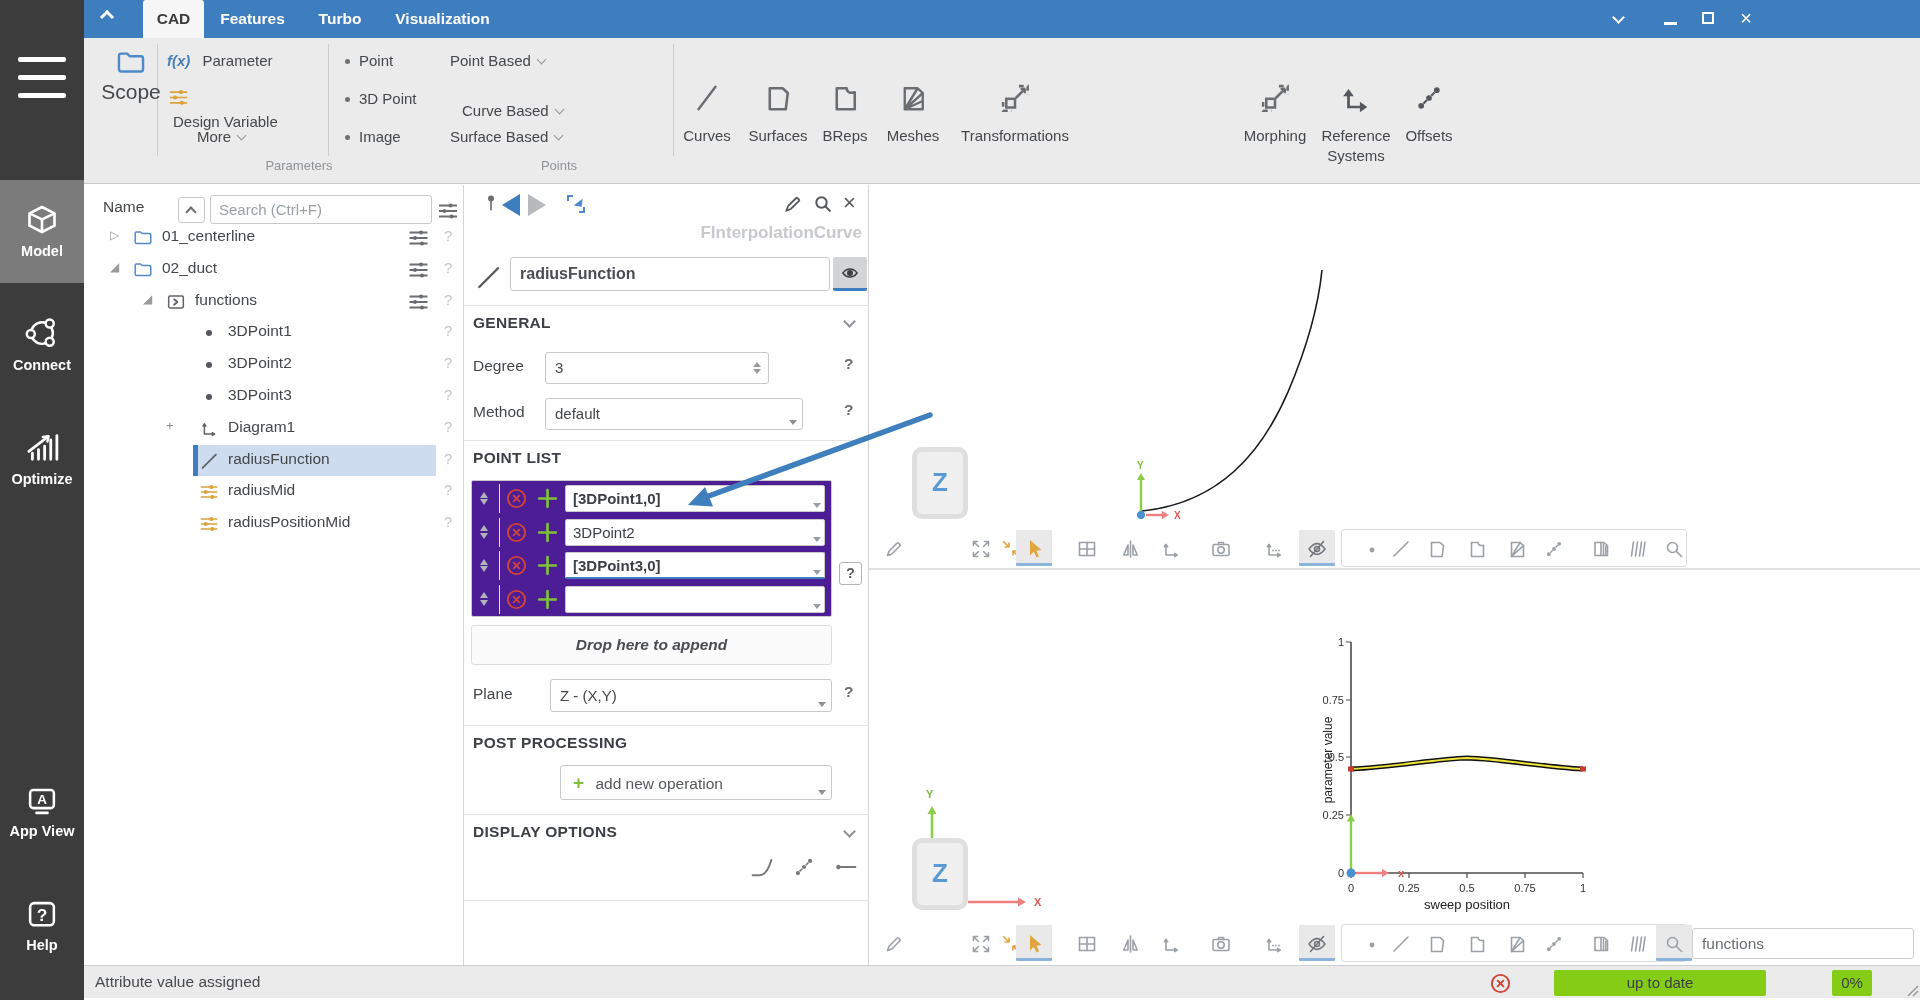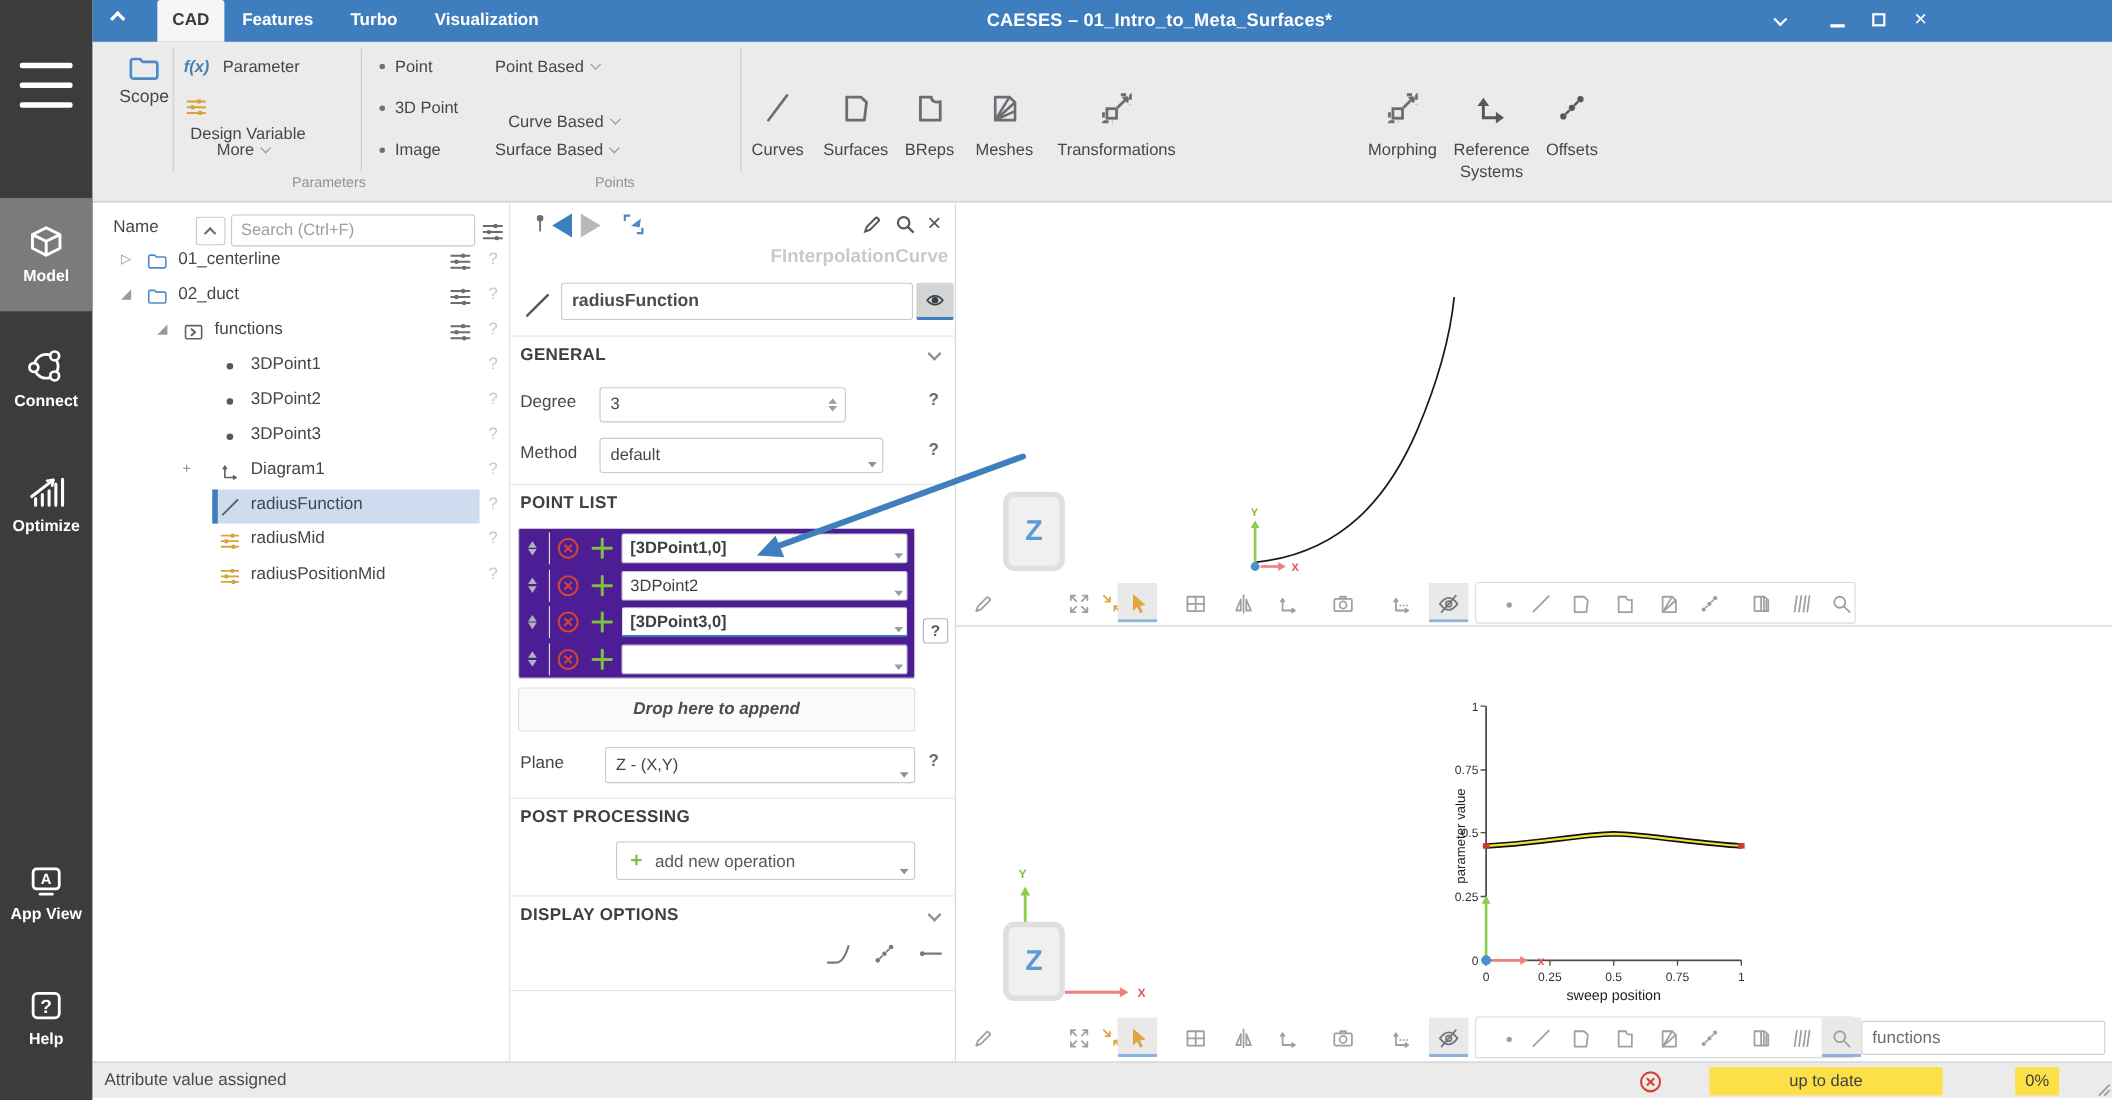--- a/index.html
+++ b/index.html
@@ -114,21 +114,21 @@
   .vt-icon.orange { color:#e2a53e; }
   .vt-icon.dark { color:#73777c; }
   .vt-box { position:absolute; top:0; width:36px; height:36px; background:#e9e9e9; border-bottom:3px solid #8ab4dc; border-radius:1px; }
   .vt-group { position:absolute; left:472px; top:-1px; width:346px; height:38px; border:1px solid #dcdcdc; border-radius:3px; background:#fff; }
   .vt-search { position:absolute; left:823px; top:3px; width:222px; height:31px; border:1px solid #cfcfcf; border-radius:3px; font-family:inherit; font-size:15.5px; color:#6a6e72; padding:0 9px; outline:none; }
 
   
   .statusbar { position:absolute; left:84px; right:0; top:965px; height:33px; background:#ebebeb; border-top:1px solid #cfcfcf; }
   .sb-msg { position:absolute; left:11px; top:7px; font-size:15.5px; color:#474a4e; }
   .sb-x { position:absolute; left:1405px; top:6px; width:23px; height:23px; cursor:pointer; }
-  .sb-box { position:absolute; top:4px; height:26px; background:#fde047; border-radius:2px; text-align:center; font-size:15px; color:#3c3f43; line-height:26px; }
+  .sb-box { position:absolute; top:4px; height:26px; background:#84cc16; border-radius:2px; text-align:center; font-size:15px; color:#3c3f43; line-height:26px; }
   .sb-grip { position:absolute; right:1px; bottom:1px; width:16px; height:16px; }
 
   .overlay-arrow { position:absolute; left:0; top:0; width:1920px; height:1000px; pointer-events:none; z-index:40; }
 </style>
 </head>
 <body>
 
 <div class="app">
 
   <div class="rail">
@@ -184,21 +184,20 @@
       <span class="lbl">Help</span>
     </div>
   </div>
 
   <div class="titlebar">
     <span class="tb-chev" style="left:18px;width:10px;height:10px;transform:rotate(-45deg);border-width:3px;"></span>
     <div class="tab active" style="left:59px;width:61px;"><span>CAD</span></div>
     <div class="tab" style="left:126px;width:85px;"><span>Features</span></div>
     <div class="tab" style="left:226px;width:60px;"><span>Turbo</span></div>
     <div class="tab" style="left:301px;width:115px;"><span>Visualization</span></div>
-    <div class="tb-title">CAESES – 01_Intro_to_Meta_Surfaces*</div>
     <div class="winbtn" style="left:1524px;">
         <span class="wb-chev"></span>
       </div>
     <div class="winbtn wb-min" style="left:1576px;">
         <i></i>
       </div>
     <div class="winbtn wb-max" style="left:1614px;">
         <i></i>
       </div>
     <div class="winbtn" style="left:1651px;font-size:20px;line-height:20px;">×</div>
@@ -206,21 +205,21 @@
 
   <div class="ribbon">
     <div class="rsep" style="left:73px;"></div>
     <div class="rsep" style="left:244px;"></div>
     <div class="rsep" style="left:589px;"></div>
 
     <div class="abs" style="left:10px;top:8px;width:74px;text-align:center;">
       <span><svg width="36" height="34" viewBox="0 0 24 24" fill="none" stroke="#4e8ac9" stroke-width="1.7" stroke-linejoin="round" style="margin:0 auto">
             <path d="M3.5 8.2V7c0-.9.7-1.6 1.6-1.6h4.2l1.8 1.8h7.8c.9 0 1.6.7 1.6 1.6v7.6c0 .9-.7 1.6-1.6 1.6H5.1c-.9 0-1.6-.7-1.6-1.6V8.2z"></path>
           </svg></span>
-      <span style="display:block;font-size:16px;color:#44474b;">Scope</span>
+      <span style="display:block;font-size:21px;color:#44474b;">Scope</span>
     </div>
 
     <div class="ritem" style="left:83px;top:10px;">
       <span class="fx">f(x)</span>
       <span style="margin-left:8px;">Parameter</span>
     </div>
     <div class="ritem" style="left:83px;top:48px;">
       <span style="color:#daa23b;vertical-align:-5px;"><svg width="23" height="23" viewBox="0 0 24 24" stroke="currentColor" fill="currentColor" stroke-width="1.8">
             <path d="M3 6.5h18M3 12h18M3 17.5h18" fill="none"></path>
             <circle cx="14.5" cy="6.5" r="2.2" stroke="none"></circle>

